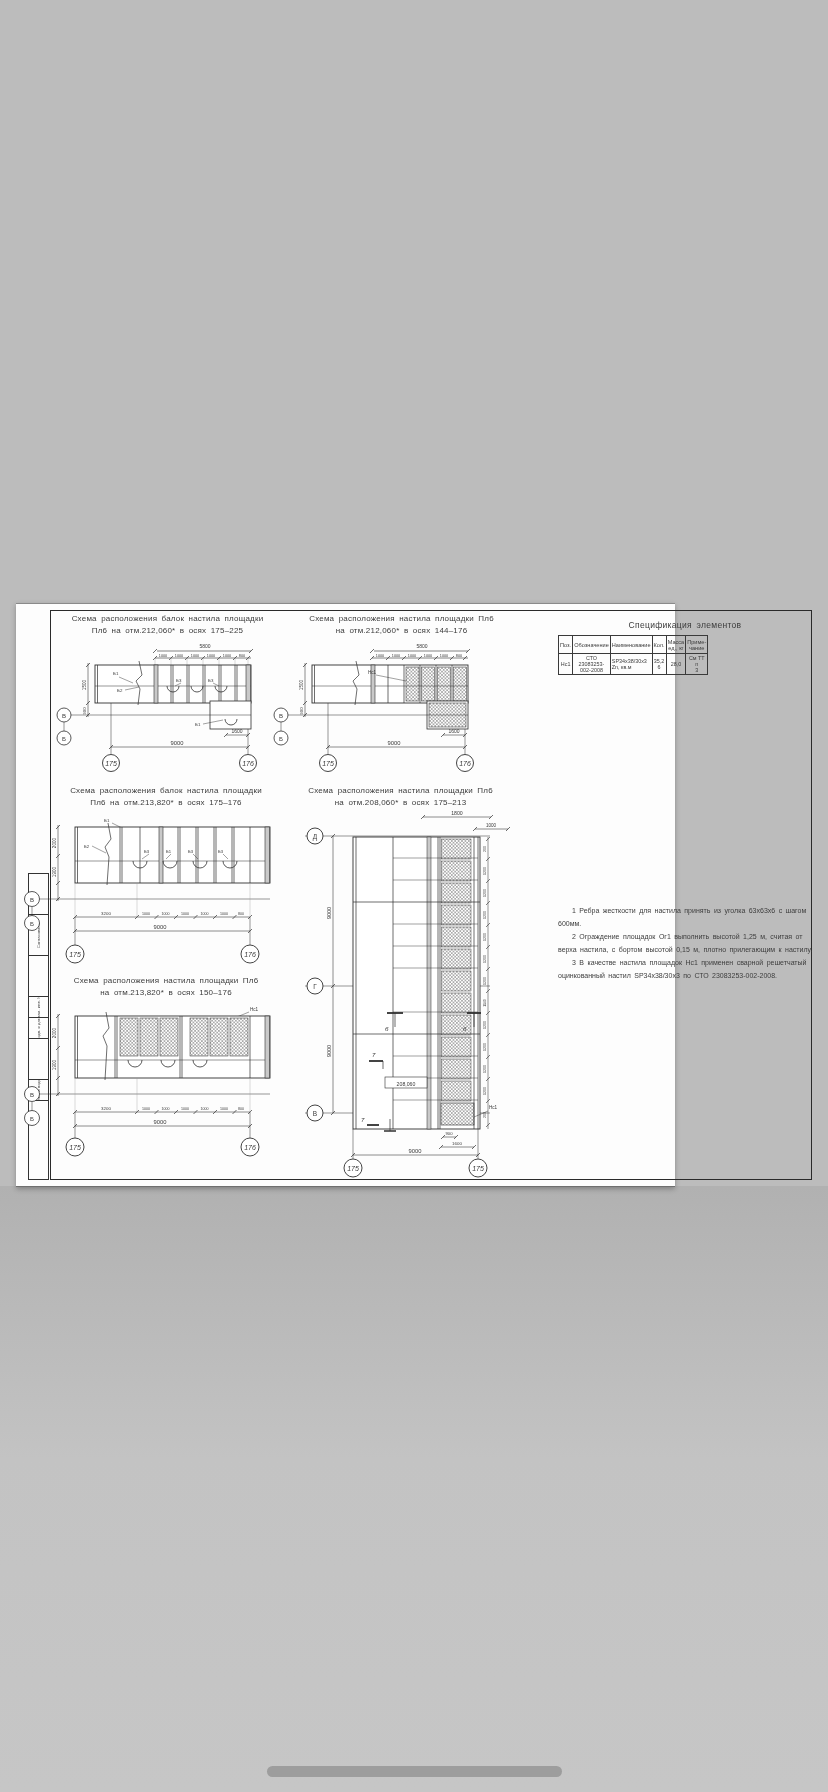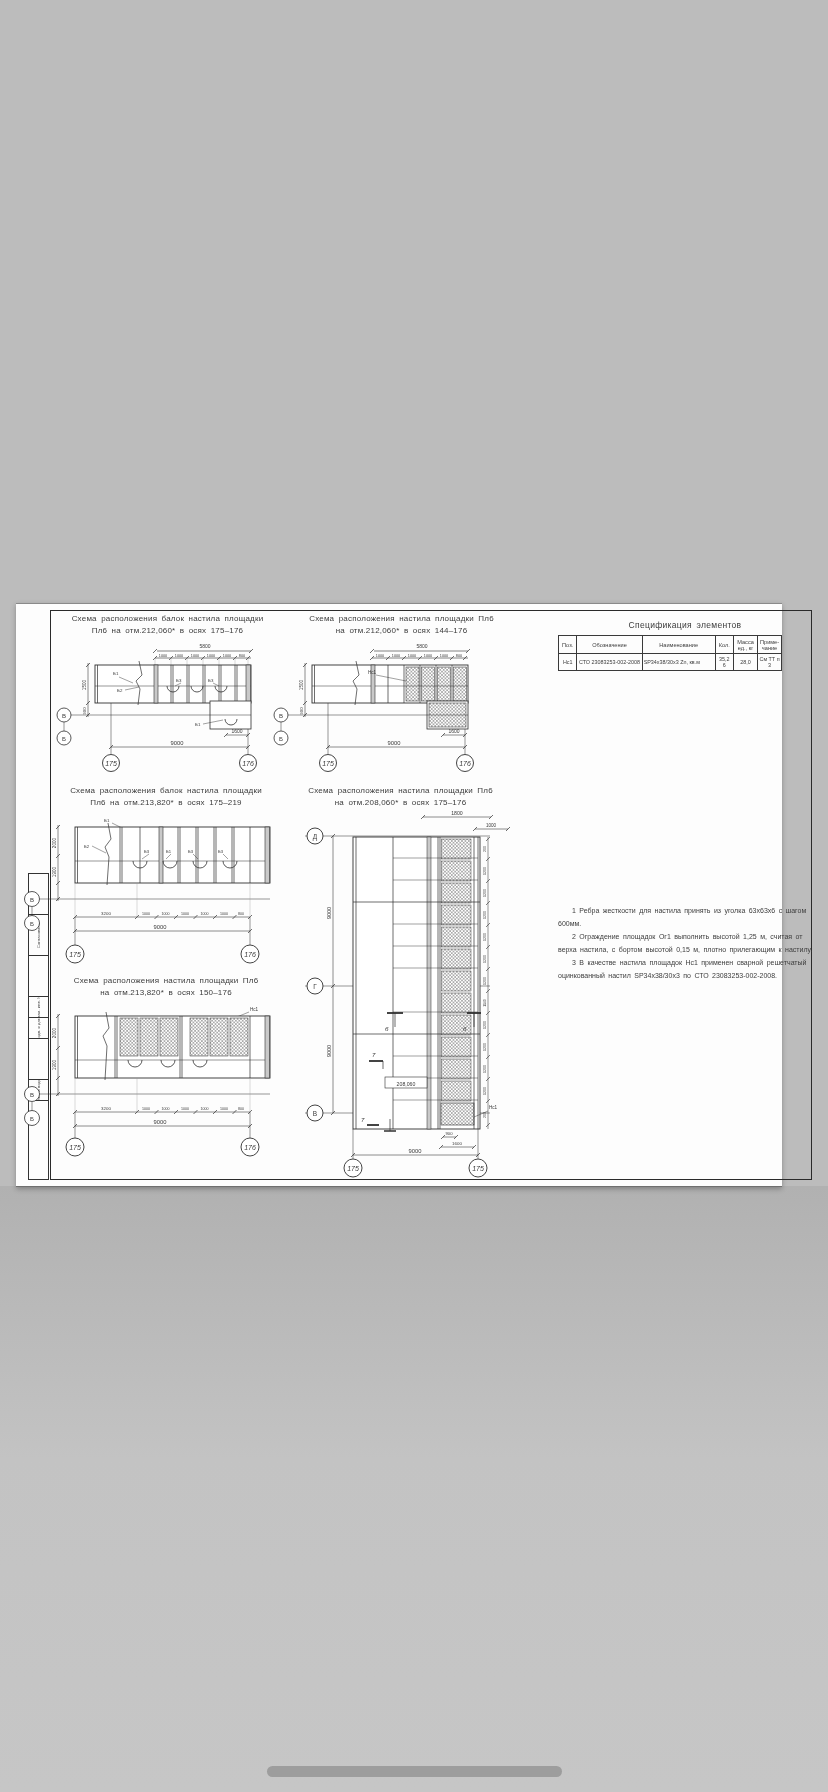--- a/index.html
+++ b/index.html
@@ -11,21 +11,21 @@
   }
   .bottom-zone{
     position:absolute;left:0;top:1186px;width:828px;height:606px;
     background:linear-gradient(180deg,#b1b1b1 0%,#c3c3c3 45%,#c6c6c6 100%);
   }
   .home-indicator{
     position:absolute;left:267px;top:1766px;width:295px;height:11px;
     border-radius:6px;background:#9d9d9d;
   }
   .page{
-    position:absolute;left:16px;top:603px;width:766px;height:582px;
+    position:absolute;left:16px;top:603px;width:659px;height:582px;
     background:#fdfdfd;border-top:1px solid #8a8a8a;border-bottom:1px solid #6f6f6f;
     box-shadow:0 2px 5px rgba(0,0,0,.28);
   }
   .frame{
     position:absolute;left:34px;top:6px;width:760px;height:568px;
     border:1.6px solid #2a2a2a;
   }
   .sch-title{
     position:absolute;text-align:center;color:#3b3b3b;
     font-size:8px;line-height:12px;letter-spacing:.2px;word-spacing:2px;white-space:nowrap;
@@ -82,33 +82,33 @@
       </div>
     <div class="cell" style="height:40px"></div>
     <div class="cell" style="height:20px">
         <span>Инв. № подл.</span>
       </div>
     <div class="cell" style="flex:1"></div>
   </div>
 
   <div class="sch-title" style="left:34px;top:9px;width:235px">
     <span>Схема расположения балок настила площадки</span>
-    <span class="l2">Пл6 на отм.212,060* в осях 175–176</span>
+    <span class="l2">Пл6 на отм.212,060* в осях 175–225</span>
   </div>
   <div class="sch-title" style="left:268px;top:9px;width:235px">
     <span>Схема расположения  настила площадки Пл6</span>
     <span class="l2">на отм.212,060* в осях 144–176</span>
   </div>
   <div class="sch-title" style="left:30px;top:181px;width:240px">
     <span>Схема расположения балок настила площадки</span>
-    <span class="l2">Пл6 на отм.213,820* в осях 175–219</span>
+    <span class="l2">Пл6 на отм.213,820* в осях 175–176</span>
   </div>
   <div class="sch-title" style="left:262px;top:181px;width:245px">
     <span>Схема расположения настила площадки Пл6</span>
-    <span class="l2">на отм.208,060* в осях 175–176</span>
+    <span class="l2">на отм.208,060* в осях 175–213</span>
   </div>
   <div class="sch-title" style="left:30px;top:371px;width:240px">
     <span>Схема расположения настила площадки Пл6</span>
     <span class="l2">на отм.213,820* в осях 150–176</span>
   </div>
 
   <div class="spec-title">Спецификация элементов</div>
   <table class="spec">
     <tbody>
         <tr class="hd">

